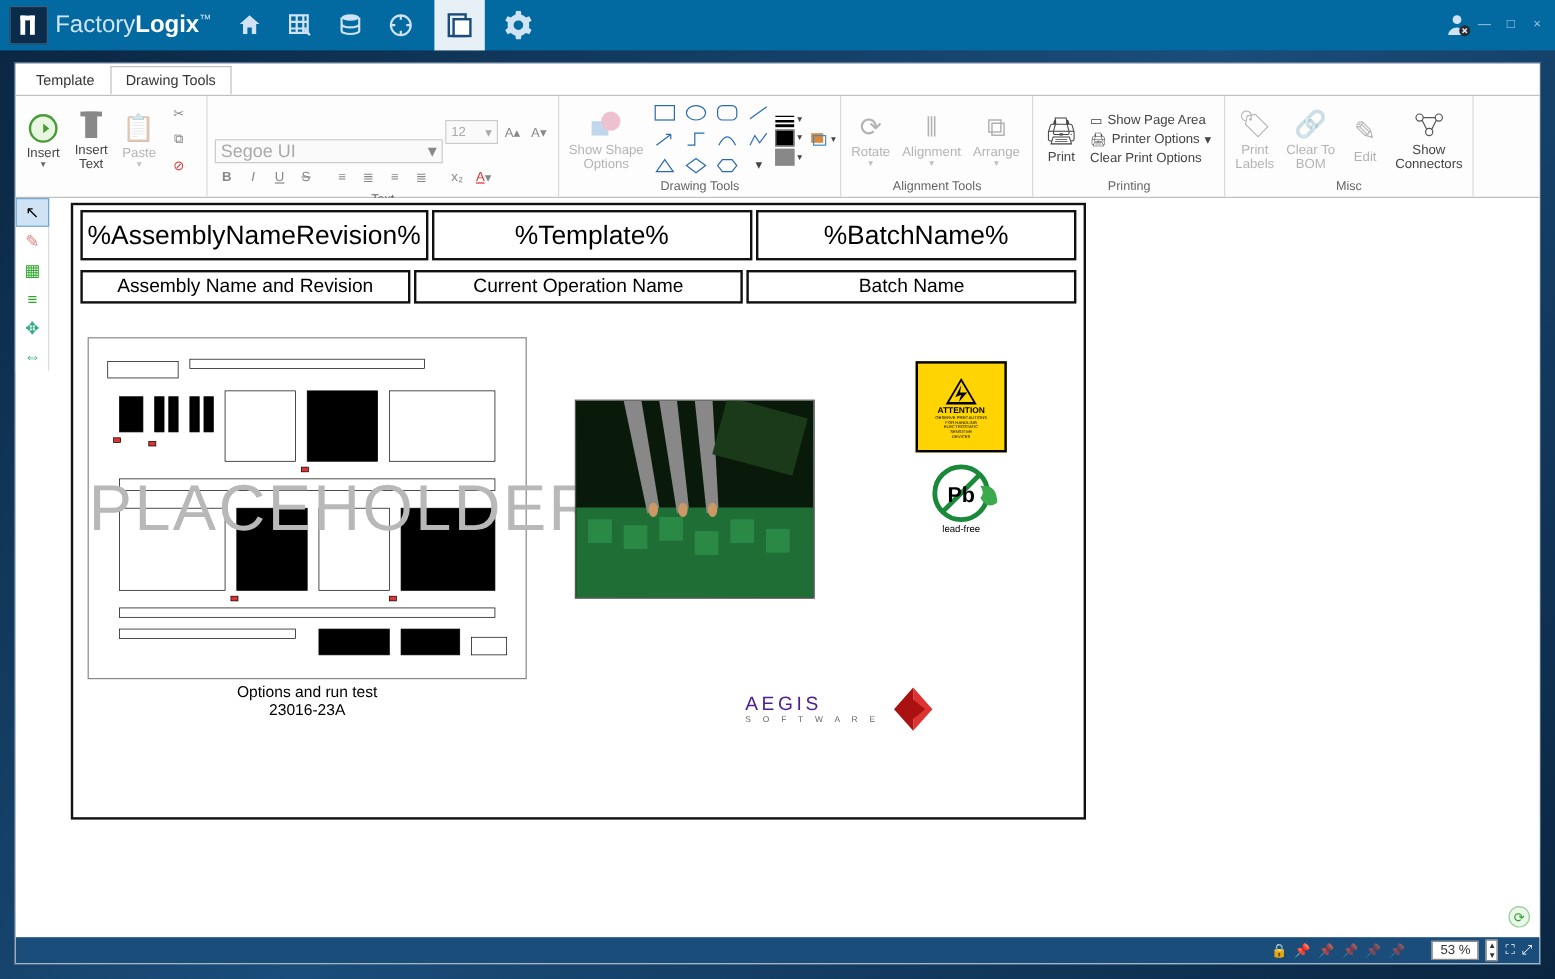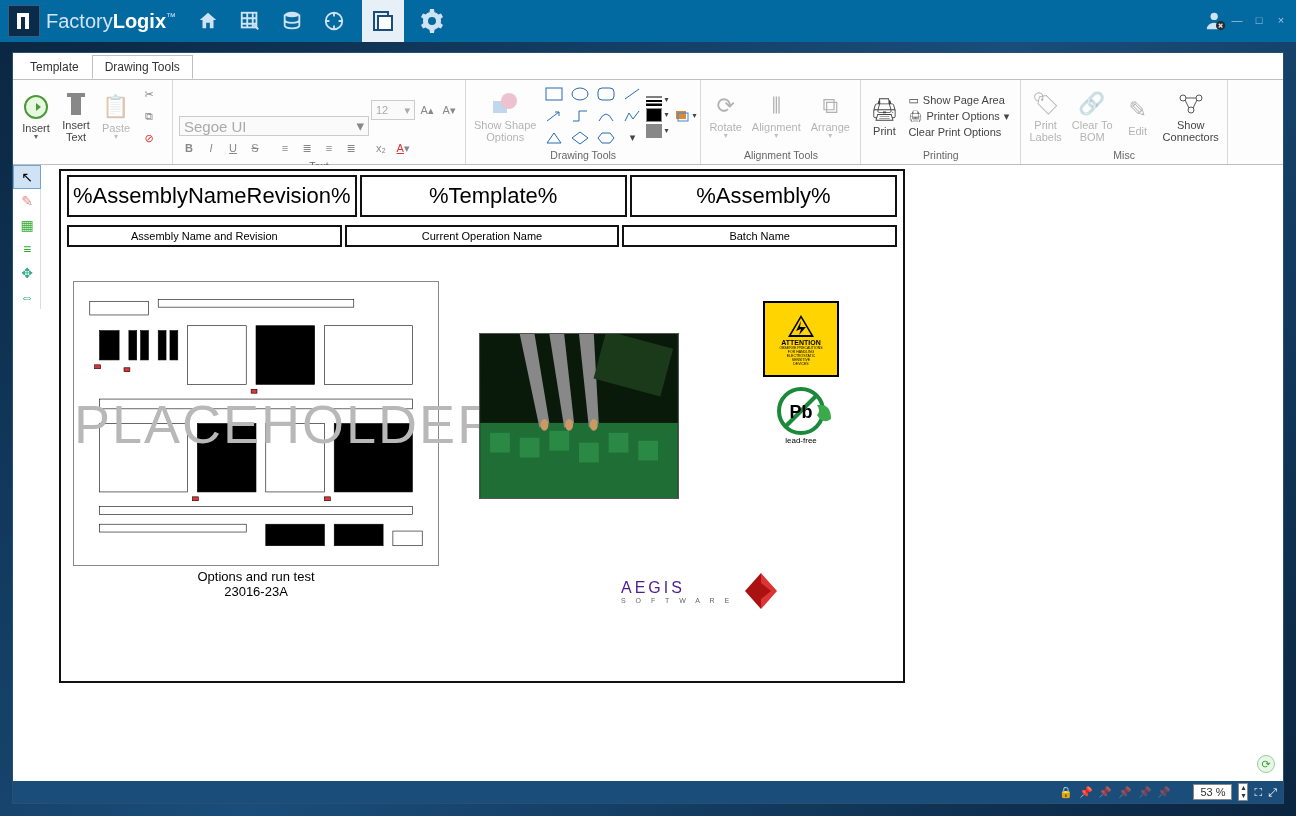--- a/index.html
+++ b/index.html
@@ -62,21 +62,21 @@
 .toolbox .tbx { width: 28px; height: 24px; display: flex; align-items:center; justify-content:center; cursor:pointer; font-size: 14px; }
 .toolbox .tbx.sel { background: #cfe3f5; border: 1px solid #6fa3d0; }
 
 
 .canvas-wrap { flex: 1; position: relative; overflow: hidden; background: #fff; }
 .canvas-inner { position: absolute; left: 28px; right: 0; top: 0; bottom: 26px; overflow: auto; }
 .page { position: absolute; left: 18px; top: 4px; width: 846px; height: 514px; border: 2px solid #111; background: #fff; }
 
 .hdr-row { display: flex; gap: 3px; padding: 4px 6px; }
 .hdr-cell { flex: 1; border: 2px solid #111; text-align: center; padding: 6px 4px; font-size: 22px; }
-.sub-row .hdr-cell { font-size: 11px; padding: 3px; }
+.sub-row .hdr-cell { font-size: 16px; padding: 3px; }
 
 .pcb-area { position: absolute; left: 12px; top: 110px; width: 366px; height: 285px; border: 1px solid #888; background: #fff; }
 .pcb-label { position:absolute; left:12px; top:398px; width:366px; text-align:center; font-size:13px; }
 
 .photo { position: absolute; left: 418px; top: 162px; width: 200px; height: 166px; background: linear-gradient(135deg,#0a2a0a,#1a6a3e,#083018); border: 1px solid #555; }
 
 .esd { position:absolute; left:702px; top:130px; width:76px; height:76px; background:#ffd400; border:2px solid #000; display:flex; flex-direction:column; align-items:center; justify-content:center; }
 .pb { position:absolute; left:712px; top:214px; width:62px; height:62px; }
 .aegis { position:absolute; left:560px; top:400px; width:230px; height:40px; display:flex; align-items:center; gap:8px; }
 
@@ -424,21 +424,21 @@
       <div class="tbx" style="color:#3a3">≡</div>
       <div class="tbx" style="color:#3a8">✥</div>
       <div class="tbx" style="color:#3a8">⇔</div>
     </div>
 
     <div class="canvas-inner">
       <div class="page">
         <div class="hdr-row">
           <div class="hdr-cell">%AssemblyNameRevision%</div>
           <div class="hdr-cell">%Template%</div>
-          <div class="hdr-cell">%Assembly%</div>
+          <div class="hdr-cell">%BatchName%</div>
         </div>
         <div class="hdr-row sub-row">
           <div class="hdr-cell">Assembly Name and Revision</div>
           <div class="hdr-cell">Current Operation Name</div>
           <div class="hdr-cell">Batch Name</div>
         </div>
 
         <div class="pcb-area">
           <div class="pcb-inner">
             <svg width="100%" height="100%" viewBox="0 0 360 270">

